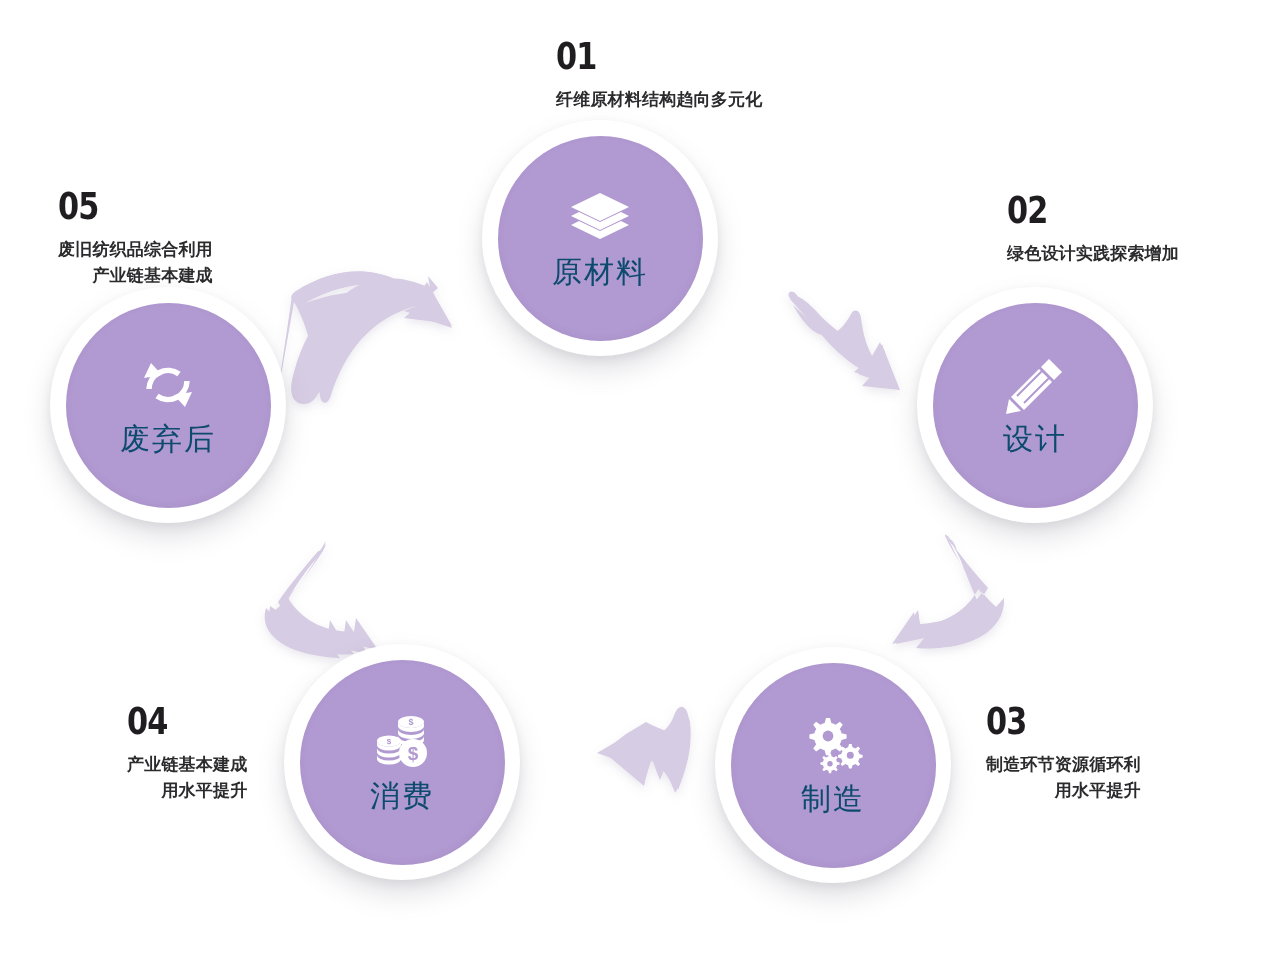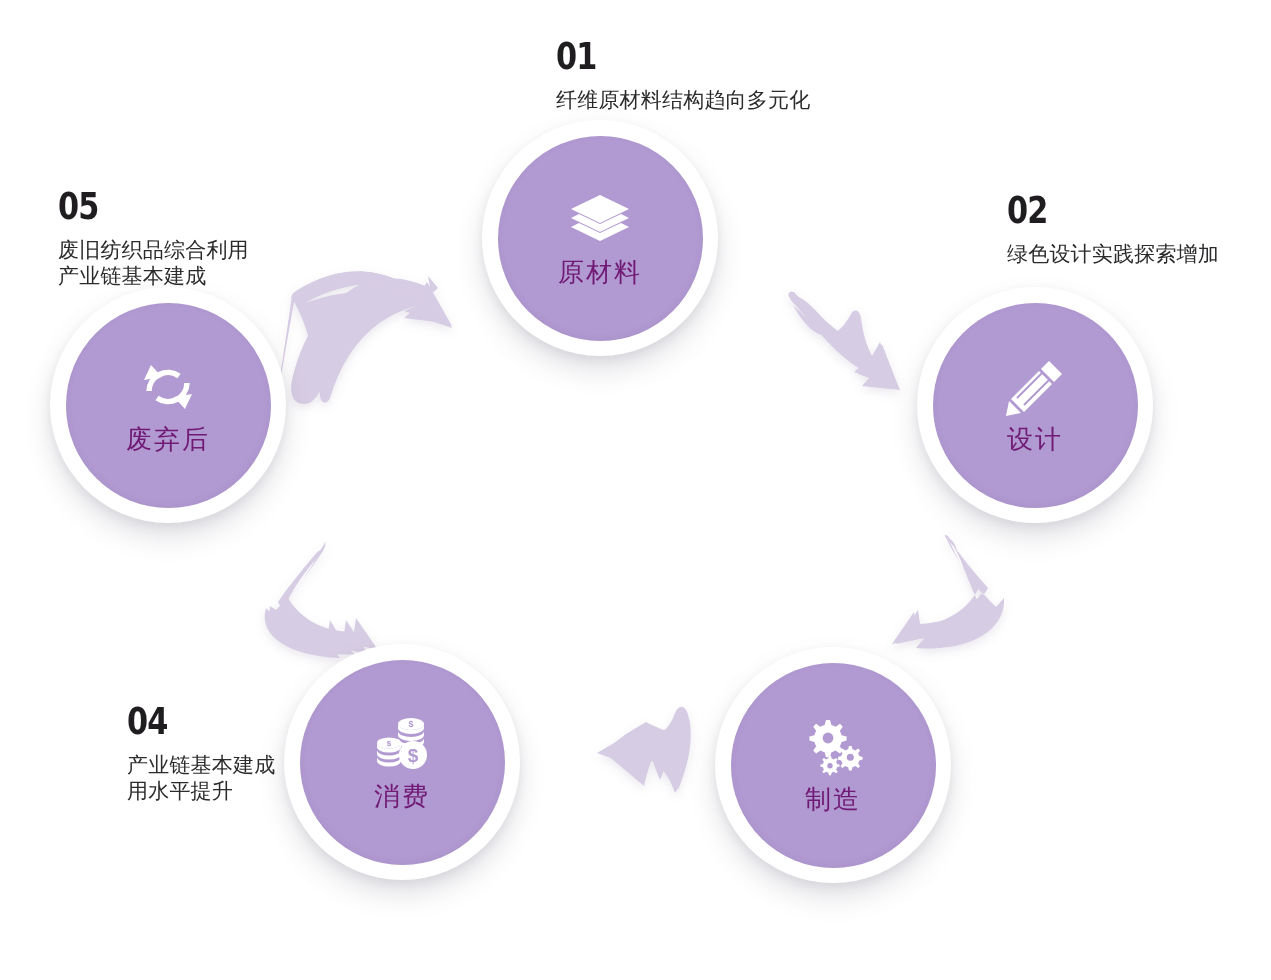--- a/index.html
+++ b/index.html
@@ -60,22 +60,22 @@
   .node .icon-wrap {
     width: 62px;
     height: 58px;
     display: flex;
     align-items: center;
     justify-content: center;
     margin-bottom: 10px;
   }
   .node .icon-wrap svg { display: block; }
   .node .node-label {
-    color: #701a75;
-    font-size: 26px;
+    color: #0c4a6e;
+    font-size: 30px;
     font-weight: 400;
     letter-spacing: 2px;
     line-height: 1;
     white-space: nowrap;
   }
 
   
   #node-1 { left: 482px;  top: 120px; }
   #node-2 { left: 917px;  top: 287px; }
   #node-3 { left: 715px;  top: 647px; }
@@ -93,27 +93,28 @@
     font-weight: 700;
     line-height: 1;
     letter-spacing: -1px;
     color: #1f1d20;
     transform: scaleX(0.82);
     transform-origin: left center;
     margin-bottom: 12px;
     display: block;
   }
   .caption .desc-line {
-    font-size: 21px;
-    font-weight: 400;
+    font-size: 17px;
+    font-weight: 700;
     line-height: 26px;
     color: #2b2a2c;
     white-space: nowrap;
     display: block;
     letter-spacing: 0.2px;
+    text-align: right;
   }
 
   #cap-1 { left: 528px; top: 38px; margin-left: 28px; }
   #cap-2 { left: 970px; top: 192px; margin-left: 37px; }
   #cap-3 { left: 986px; top: 703px; }
   #cap-4 { left: 127px; top: 703px; }
   #cap-5 { left: 58px;  top: 188px; }
 </style>
 </head>
 <body>
@@ -389,20 +390,25 @@
   <div class="caption" id="cap-1">
     <span class="num">01</span>
     <span class="desc-line">纤维原材料结构趋向多元化</span>
   </div>
 
   <div class="caption" id="cap-2">
     <span class="num">02</span>
     <span class="desc-line">绿色设计实践探索增加</span>
   </div>
 
+  <div class="caption" id="cap-3">
+    <span class="num">03</span>
+    <span class="desc-line">制造环节资源循环利</span>
+    <span class="desc-line">用水平提升</span>
+  </div>
 
   <div class="caption" id="cap-4">
     <span class="num">04</span>
     <span class="desc-line">产业链基本建成</span>
     <span class="desc-line">用水平提升</span>
   </div>
 
   <div class="caption" id="cap-5">
     <span class="num">05</span>
     <span class="desc-line">废旧纺织品综合利用</span>

